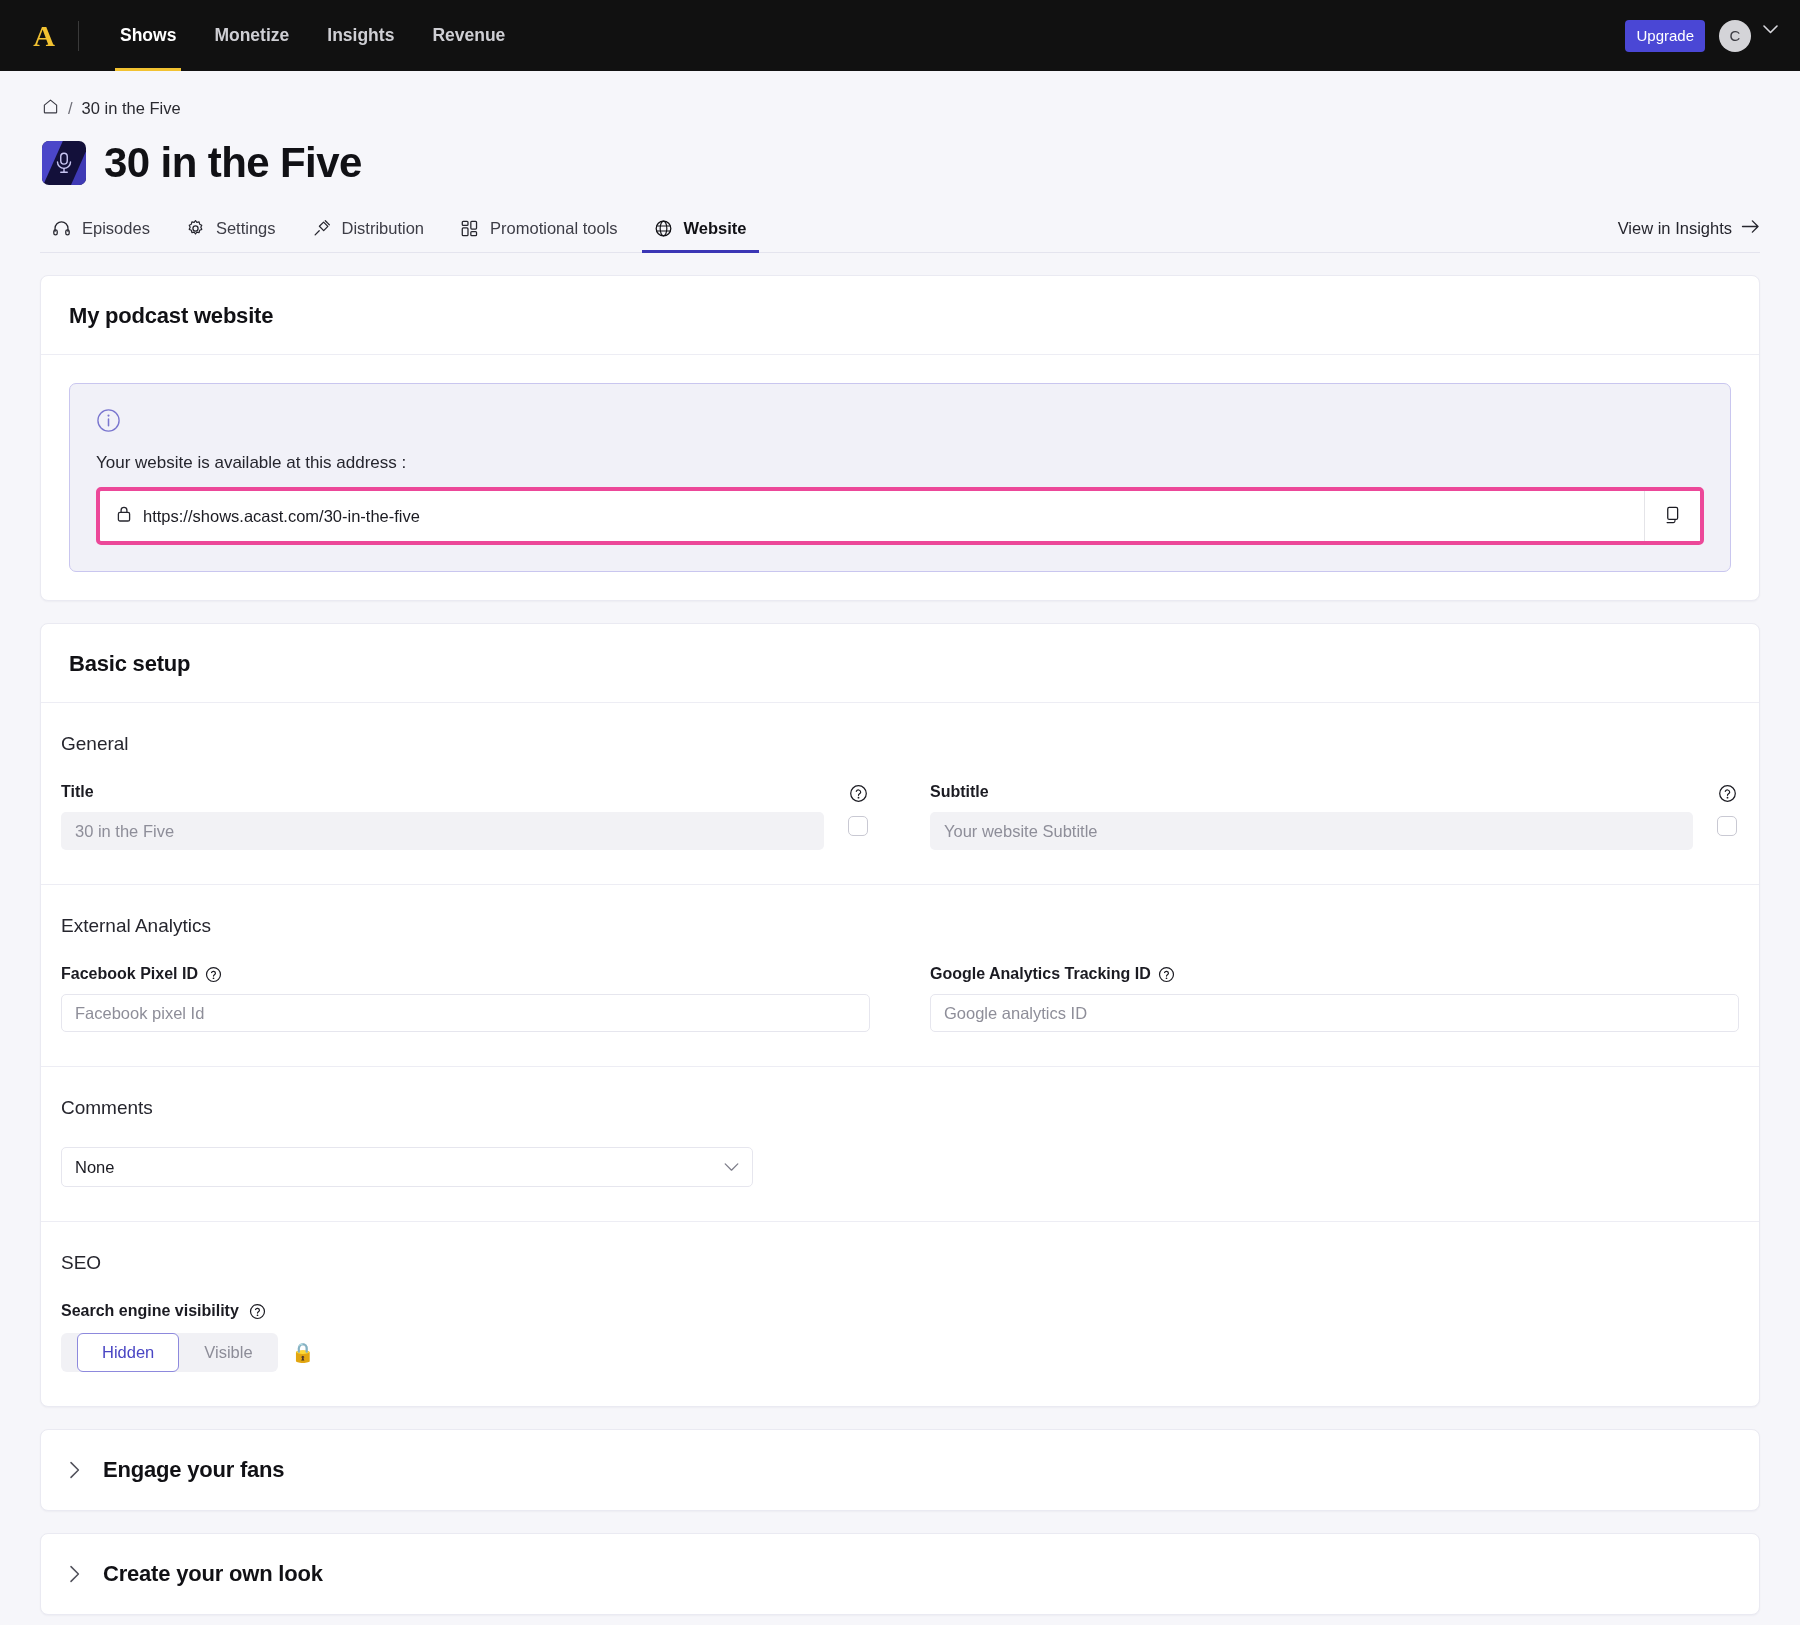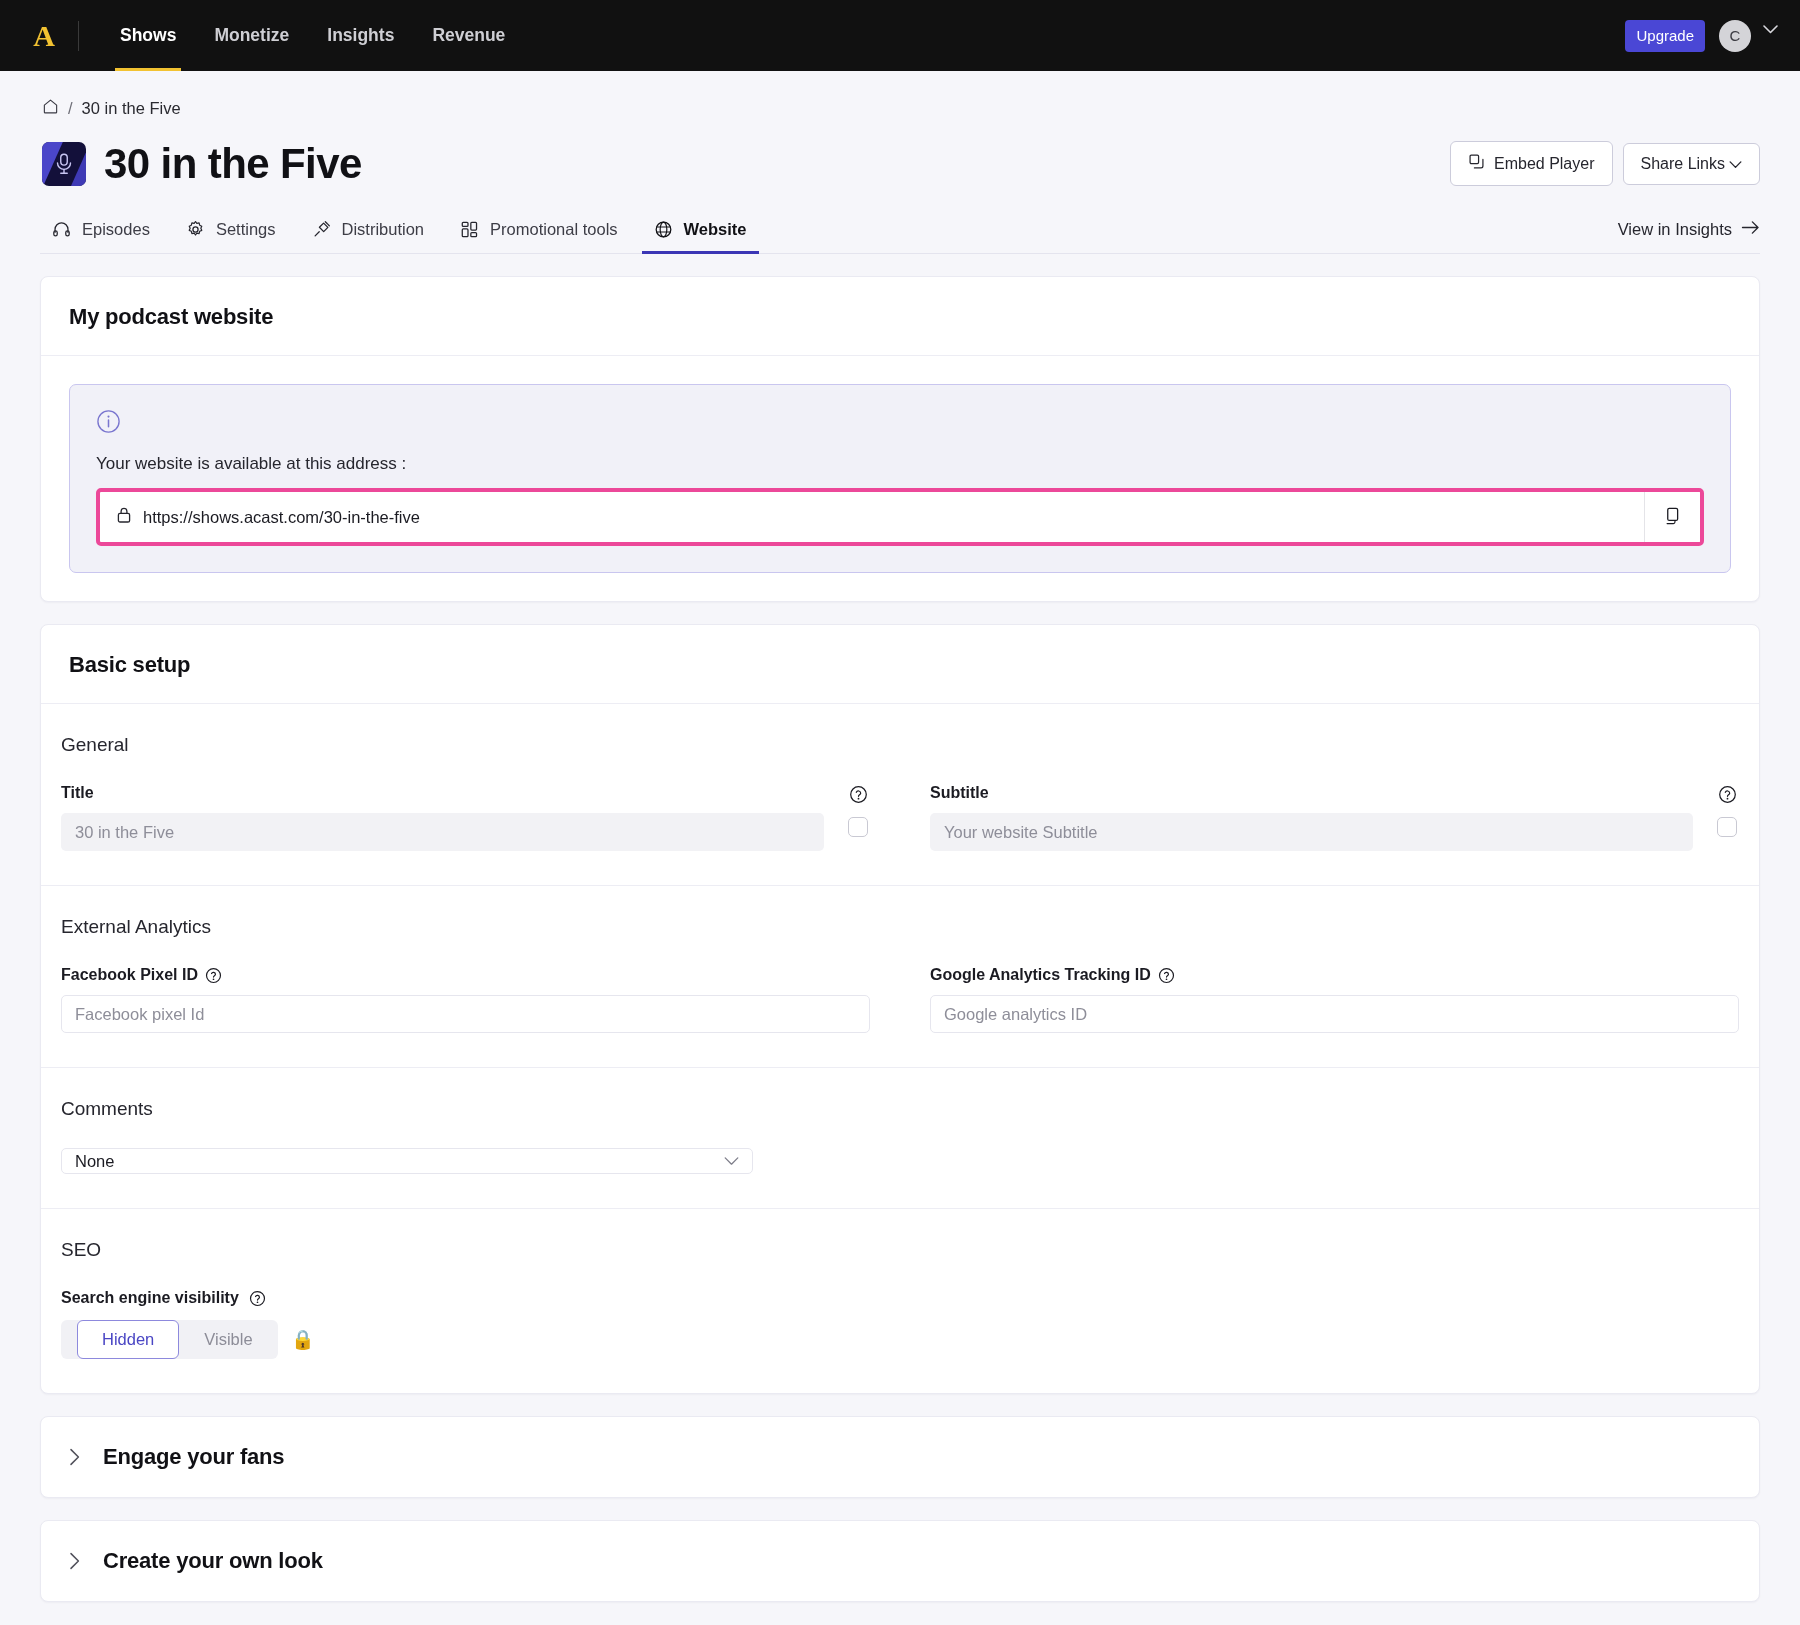--- a/index.html
+++ b/index.html
@@ -322,21 +322,21 @@
     border-radius: 5px;
     background: #ffffff;
     cursor: pointer;
   }
   .helpicon { cursor: pointer; display: flex; }
 
   
   .select-wrap { position: relative; max-width: 692px; }
   .select {
     width: 100%;
-    height: 26px;
+    height: 40px;
     border-radius: 5px;
     border: 1px solid #e6e6ee;
     background: #ffffff;
     padding: 0 40px 0 13px;
     font-size: 16.5px;
     color: #1b1b22;
     font-family: "Liberation Sans", sans-serif;
     appearance: none;
     cursor: pointer;
   }
@@ -444,39 +444,20 @@
   <div class="showhead">
     <div class="show-thumb">
       <svg width="26" height="26" viewBox="0 0 24 24" fill="none">
         <rect x="9" y="3" width="6" height="10" rx="3" stroke="#c8c5f2" stroke-width="1.3"></rect>
         <path d="M6 11a6 6 0 0012 0" stroke="#c8c5f2" stroke-width="1.3" stroke-linecap="round"></path>
         <path d="M12 17v3.5M9 20.5h6" stroke="#c8c5f2" stroke-width="1.3" stroke-linecap="round"></path>
       </svg>
     </div>
     <div class="show-title">30 in the Five</div>
 
-    <div class="showhead-actions">
-      <button class="btn-outline">
-        <span>
-          <svg width="17" height="17" viewBox="0 0 18 18" fill="none">
-            <rect x="2.2" y="2.2" width="9" height="9" rx="1.3" stroke="#26262e" stroke-width="1.3"></rect>
-            <path d="M6.8 15.8h7a2 2 0 002-2v-7" stroke="#26262e" stroke-width="1.3" stroke-linecap="round"></path>
-          </svg>
-        </span>
-        <span>Embed Player</span>
-      </button>
-      <button class="btn-outline">
-        <span>Share Links</span>
-        <span style="margin-left:-5px;">
-          <svg width="13" height="8" viewBox="0 0 14 9" fill="none">
-              <path d="M1 1l6 6.2L13 1" stroke="#26262e" stroke-width="1.5" stroke-linecap="round" stroke-linejoin="round"></path>
-            </svg>
-        </span>
-      </button>
-    </div>
   </div>
 
   <div class="tabs">
     <div class="tab">
       <span class="tab-icon">
         <svg width="19" height="19" viewBox="0 0 20 20" fill="none">
           <path d="M3.2 13V9.8a6.8 6.8 0 0113.6 0V13" stroke="#26262e" stroke-width="1.35" stroke-linecap="round"></path>
           <rect x="1.9" y="11.4" width="3.6" height="5.4" rx="1.8" stroke="#26262e" stroke-width="1.35"></rect>
           <rect x="14.5" y="11.4" width="3.6" height="5.4" rx="1.8" stroke="#26262e" stroke-width="1.35"></rect>
         </svg>

